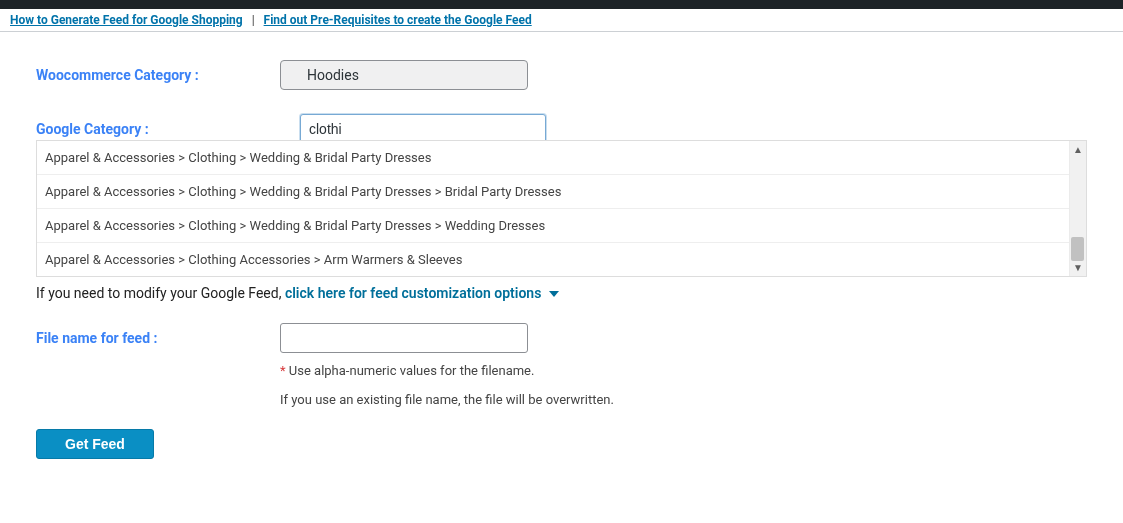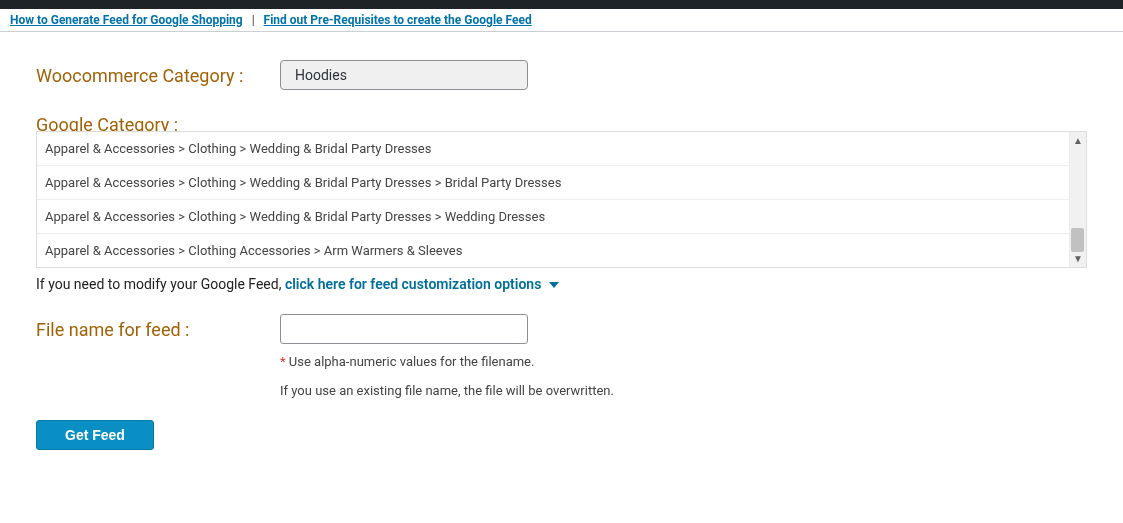--- a/index.html
+++ b/index.html
@@ -32,28 +32,28 @@
   .content {
     padding: 28px 36px 20px 36px;
   }
   .form-row {
     display: flex;
     align-items: center;
     margin-bottom: 24px;
   }
   .form-row .label {
     width: 244px;
-    font-size: 18px;
-    font-weight: 400;
-    color: #a16207;
+    font-size: 14px;
+    font-weight: 700;
+    color: #3b82f6;
   }
   .readonly-input {
     width: 248px;
     height: 30px;
-    padding: 4px 14px;
+    padding: 4px 26px;
     border: 1px solid #8c8f94;
     border-radius: 4px;
     background: #f0f0f1;
     font-size: 14px;
     color: #2c3338;
     line-height: 20px;
   }
   .text-input {
     width: 246px;
     height: 30px;
@@ -184,20 +184,21 @@
 
 <div class="content">
 
   <div class="form-row">
     <div class="label">Woocommerce Category :</div>
     <div class="readonly-input">Hoodies</div>
   </div>
 
   <div class="form-row" style="margin-bottom:10px;gap:20px;">
     <div class="label">Google Category :</div>
+    <input type="text" class="text-input active" value="clothi" style="">
   </div>
 
   <div class="dropdown">
     <div class="dropdown-list" id="dropdown-list">
         <div class="dropdown-item">Apparel &amp; Accessories &gt; Clothing &gt; Wedding &amp; Bridal Party Dresses</div>
         <div class="dropdown-item">Apparel &amp; Accessories &gt; Clothing &gt; Wedding &amp; Bridal Party Dresses &gt; Bridal Party Dresses</div>
         <div class="dropdown-item">Apparel &amp; Accessories &gt; Clothing &gt; Wedding &amp; Bridal Party Dresses &gt; Wedding Dresses</div>
         <div class="dropdown-item">Apparel &amp; Accessories &gt; Clothing Accessories &gt; Arm Warmers &amp; Sleeves</div>
       </div>
     <div class="dropdown-scroll-track">

